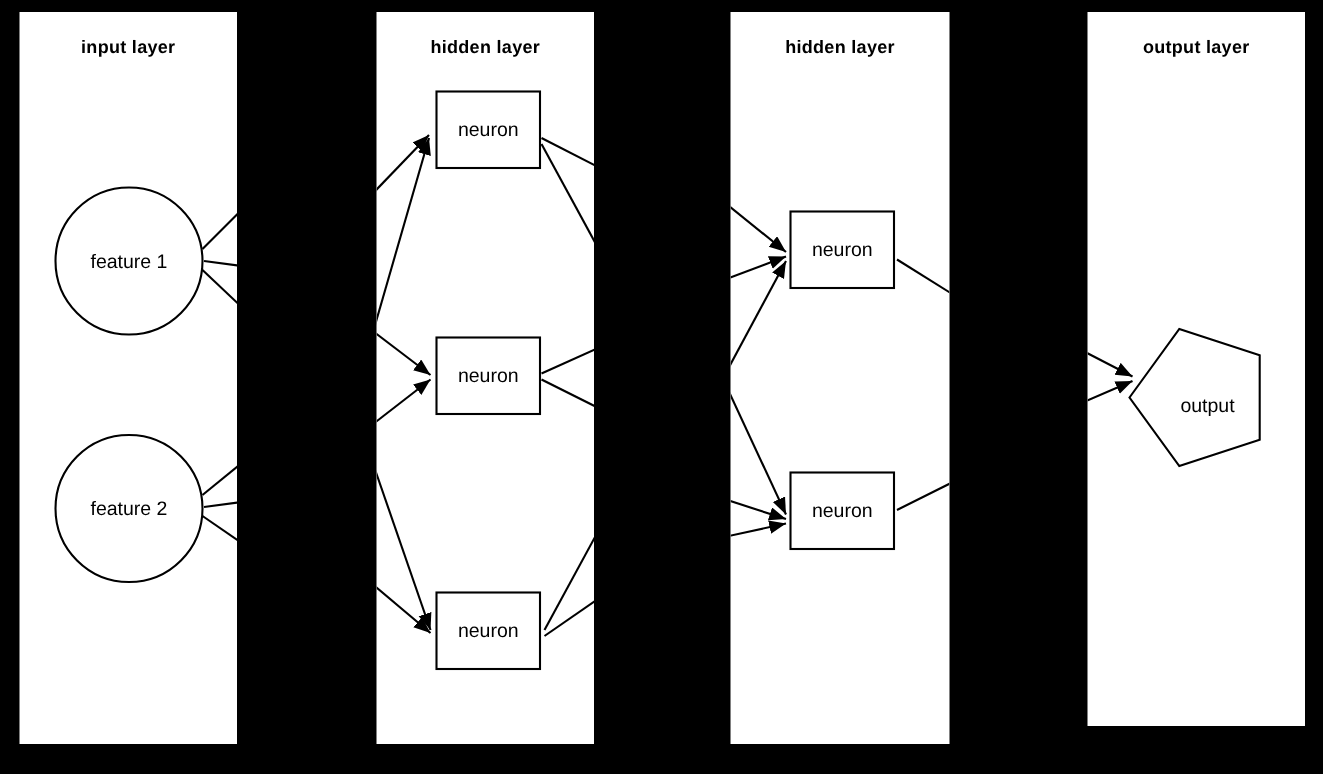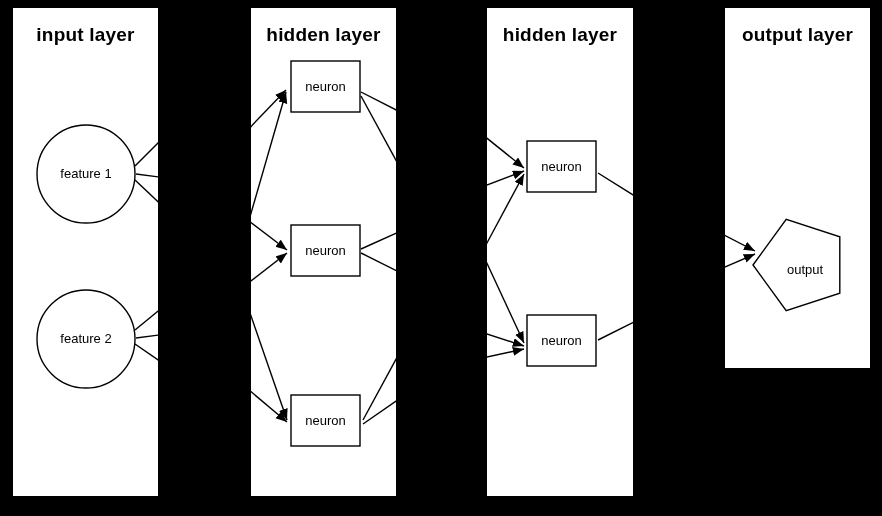--- a/index.html
+++ b/index.html
@@ -21,21 +21,21 @@
     position: absolute;
     background: #ffffff;
     overflow: hidden;
   }
   .panel-title {
     position: absolute;
     top: 16px;
     left: 0;
     width: 100%;
     text-align: center;
-    font-size: 19px;
+    font-size: 12px;
     font-weight: bold;
     color: #000000;
     letter-spacing: 0.2px;
   }
   .panel-svg {
     position: absolute;
     top: 0;
     left: 0;
     display: block;
   }
@@ -180,21 +180,21 @@
         <rect class="shape" id="n-h2-1" x="40" y="133" width="69" height="51"></rect>
         <text class="node-label" id="t-h2-1" text-anchor="middle" dominant-baseline="middle" x="74.5" y="159.5">neuron</text>
       </g>
       <g>
         <rect class="shape" id="n-h2-2" x="40" y="307" width="69" height="51"></rect>
         <text class="node-label" id="t-h2-2" text-anchor="middle" dominant-baseline="middle" x="74.5" y="333.5">neuron</text>
       </g>
     </svg>
   </div>
 
-  <div class="panel" id="panel-output" style="left: 725px; top: 8px; width: 145px; height: 360px; background: rgb(255, 255, 255);">
+  <div class="panel" id="panel-output" style="left: 725px; top: 8px; width: 145px; height: 476px; background: rgb(255, 255, 255);">
     <div class="panel-title">output layer</div>
     <svg class="panel-svg" id="svg-output" width="145" height="488">
       <defs>
         <marker id="arrow-out" markerWidth="9" markerHeight="9" refX="8" refY="3.2" orient="auto" markerUnits="strokeWidth">
           <path d="M0,0 L8,3.2 L0,6.4 z" fill="#000000"></path>
         </marker>
       </defs>
 
       <g>
         <line class="edge" marker-end="url(#arrow-out)" x1="-30" y1="212" x2="30" y2="243"></line>

